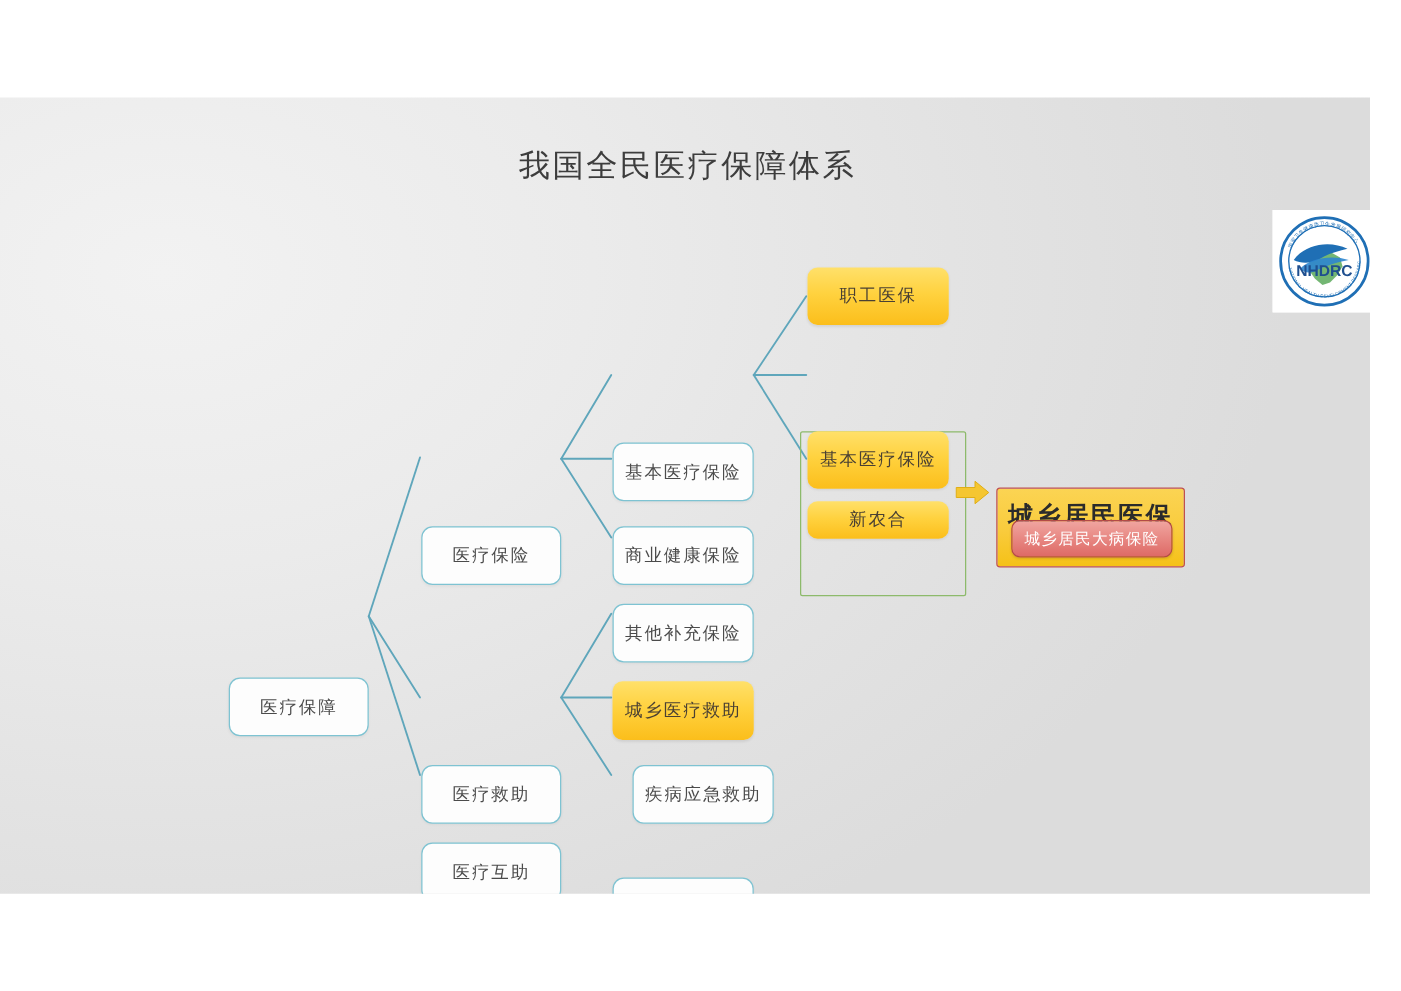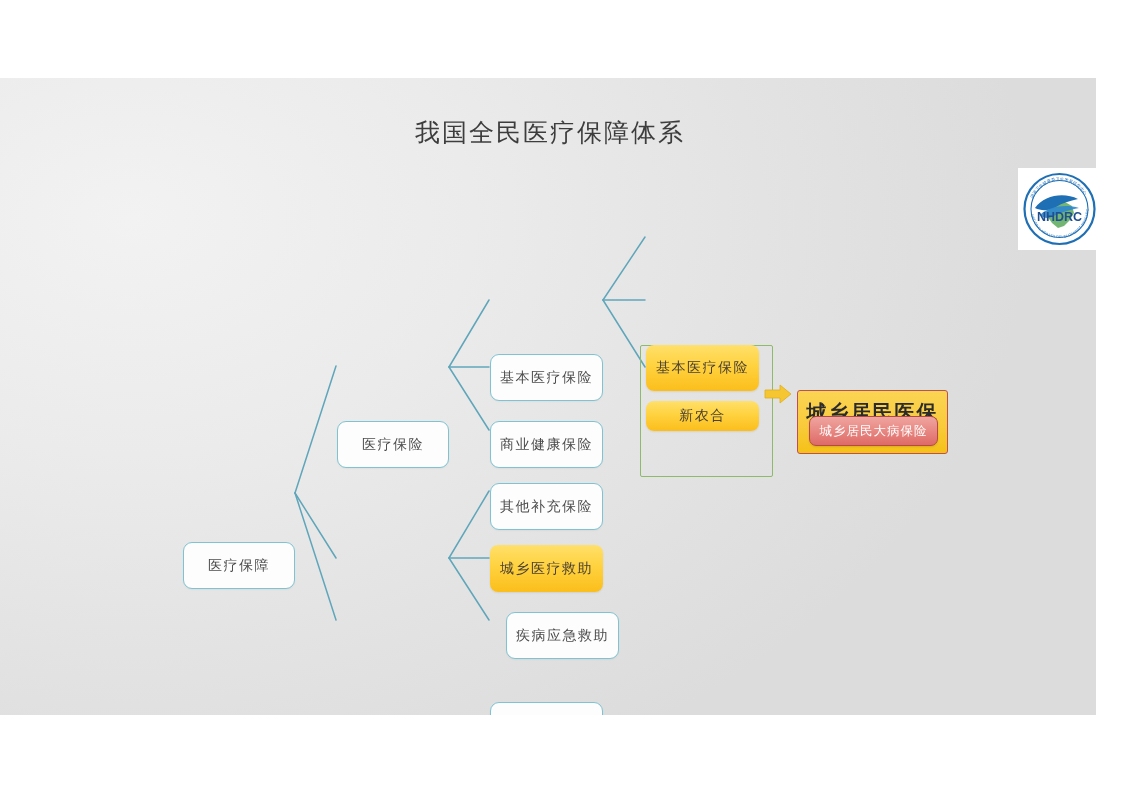--- a/index.html
+++ b/index.html
@@ -209,20 +209,26 @@
 
   <div id="group-box"></div>
 
   <div class="node blue" style="left:183px; top:464px; width:112px; height:47px;">
     <span>医疗保障</span>
   </div>
 
   <div class="node blue" style="left:337px; top:343px; width:112px; height:47px;">
     <span>医疗保险</span>
   </div>
+  <div class="node blue" style="left:337px; top:534px; width:112px; height:47px;">
+    <span>医疗救助</span>
+  </div>
+  <div class="node blue" style="left:337px; top:596px; width:112px; height:47px;">
+    <span>医疗互助</span>
+  </div>
 
   <div class="node blue" style="left:490px; top:276px; width:113px; height:47px;">
     <span>基本医疗保险</span>
   </div>
   <div class="node blue" style="left:490px; top:343px; width:113px; height:47px;">
     <span>商业健康保险</span>
   </div>
   <div class="node blue" style="left:490px; top:405px; width:113px; height:47px;">
     <span>其他补充保险</span>
   </div>
@@ -230,20 +236,23 @@
   <div class="node gold" style="left:490px; top:467px; width:113px; height:47px;">
     <span>城乡医疗救助</span>
   </div>
   <div class="node blue" style="left:490px; top:534px; width:113px; height:47px;margin-left:16px;">
     <span>疾病应急救助</span>
   </div>
   <div class="node blue" style="left:490px; top:596px; width:113px; height:47px;margin-top:28px;">
     <span>慈善救助</span>
   </div>
 
+  <div class="node gold" style="left:646px; top:136px; width:113px; height:46px;">
+    <span>职工医保</span>
+  </div>
   <div class="node gold" style="left:646px; top:267px; width:113px; height:46px;">
     <span>基本医疗保险</span>
   </div>
   <div class="node gold" style="left:646px; top:323px; width:113px; height:30px;align-items:center;">
     <span>新农合</span>
   </div>
 
   <div id="arrow">
     <svg width="28" height="20" viewBox="0 0 28 20" xmlns="http://www.w3.org/2000/svg">
       <path d="M1 6 L16 6 L16 1 L27 10 L16 19 L16 14 L1 14 Z" fill="#f5c631" stroke="#e0ae16" stroke-width="0.8" stroke-linejoin="round"></path>

